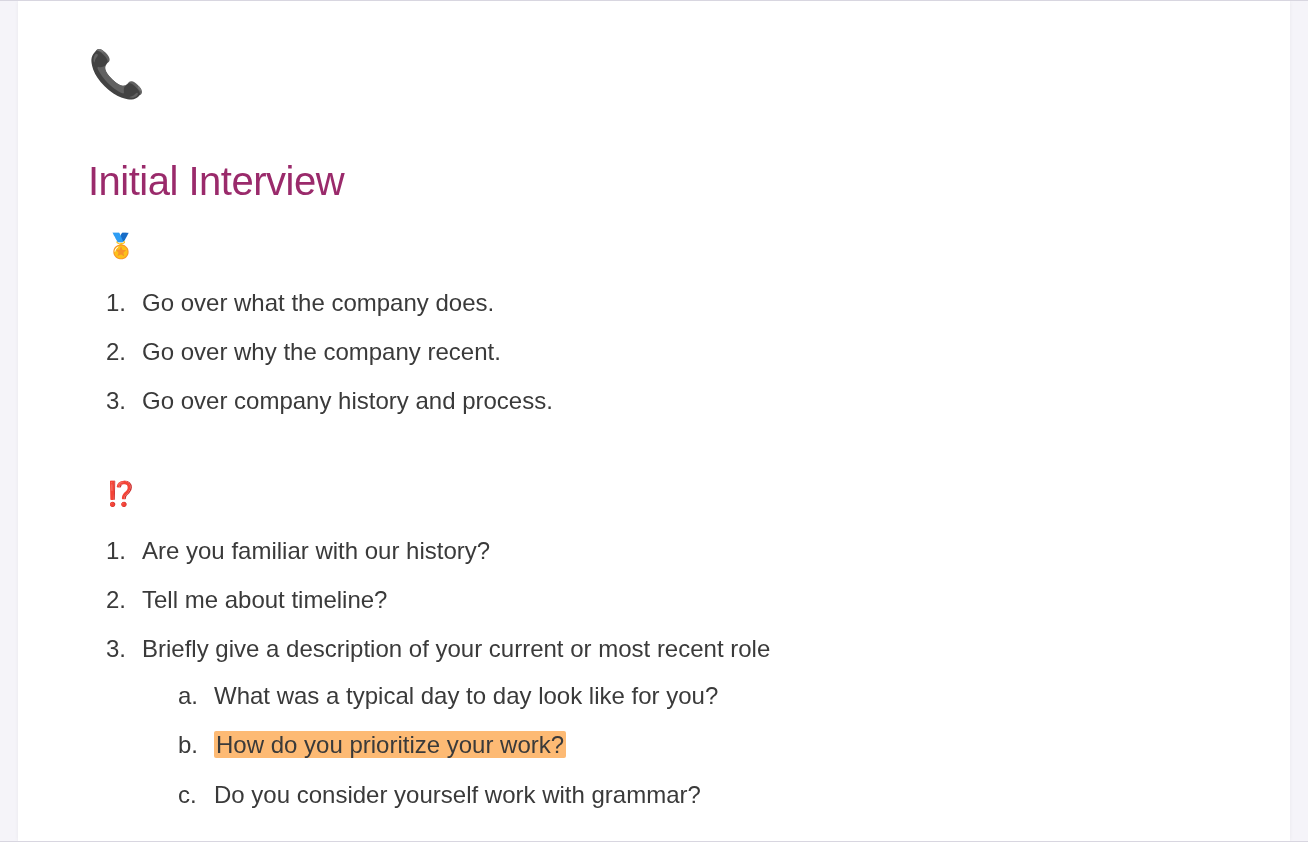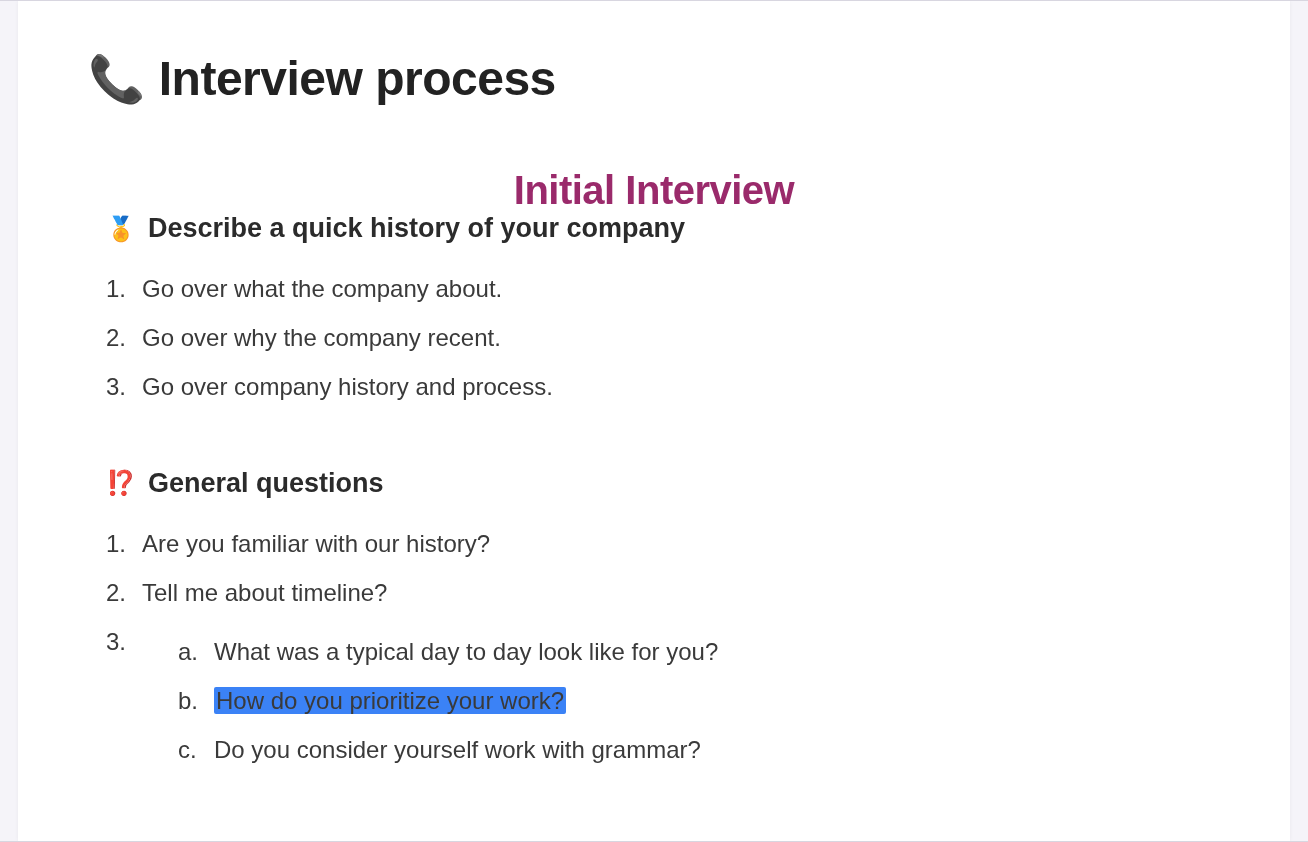--- a/index.html
+++ b/index.html
@@ -32,24 +32,24 @@
       gap: 14px;
       margin-bottom: 62px;
       letter-spacing: -0.5px;
     }
     .doc-title .emoji {
       font-size: 46px;
       line-height: 1;
     }
     .section-heading {
       font-size: 40px;
-      font-weight: 700;
+      font-weight: 400;
       color: #9a2a6b;
+      margin-bottom: 30px;
       letter-spacing: -0.5px;
-      text-align: center;
     }
     .subsection-heading {
       font-size: 27px;
       font-weight: 700;
       color: #2b2b2b;
       margin-left: 18px;
       margin-bottom: 20px;
       display: flex;
       align-items: center;
       gap: 12px;
@@ -95,71 +95,69 @@
     ol.lettered > li::before {
       content: counter(letter, lower-alpha) ".";
       width: 36px;
       flex-shrink: 0;
       color: #3a3a3a;
     }
     .li-body {
       flex: 1;
     }
     .highlight {
-      background: #3b82f6;
+      background: #fdba74;
       border-radius: 2px;
       padding: 0 2px;
     }
     ol.numbered.tight {
       margin-bottom: 0;
     }
   </style>
 </head>
 <body>
 
 <div class="page">
 
   <h1 class="doc-title">
     <span class="emoji">📞</span>
-    <span>Interview process</span>
   </h1>
 
   <h2 class="section-heading">Initial Interview</h2>
 
   <h3 class="subsection-heading">
     <span class="emoji">🏅</span>
-    <span>Describe a quick history of your company</span>
   </h3>
 
   <ol class="numbered">
     <li>
-        <span class="li-body">Go over what the company about.</span>
+        <span class="li-body">Go over what the company does.</span>
       </li>
     <li>
         <span class="li-body">Go over why the company recent.</span>
       </li>
     <li>
         <span class="li-body">Go over company history and process.</span>
       </li>
   </ol>
 
   <h3 class="subsection-heading">
     <span class="emoji">⁉️</span>
-    <span>General questions</span>
   </h3>
 
   <ol class="numbered tight">
     <li>
         <span class="li-body">Are you familiar with our history?</span>
       </li>
     <li>
         <span class="li-body">Tell me about timeline?</span>
       </li>
     <li>
       <span class="li-body">
+        <span>Briefly give a description of your current or most recent role</span>
         <ol class="lettered">
           <li>
               <span class="li-body">What was a typical day to day look like for you?</span>
             </li>
           <li>
               <span class="li-body"><span class="highlight">How do you prioritize your work?</span></span>
             </li>
           <li>
               <span class="li-body">Do you consider yourself work with grammar?</span>
             </li>

